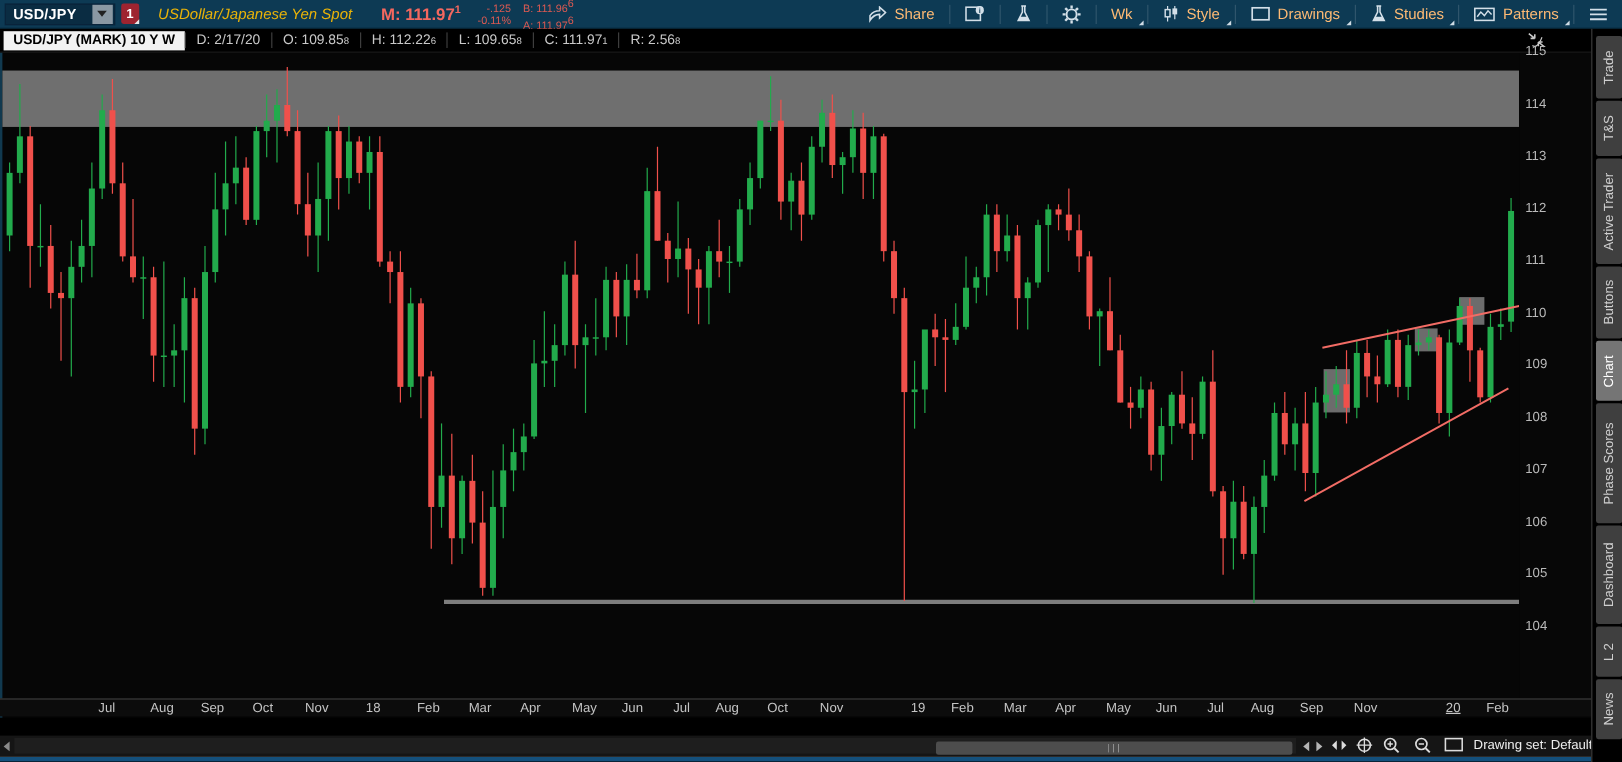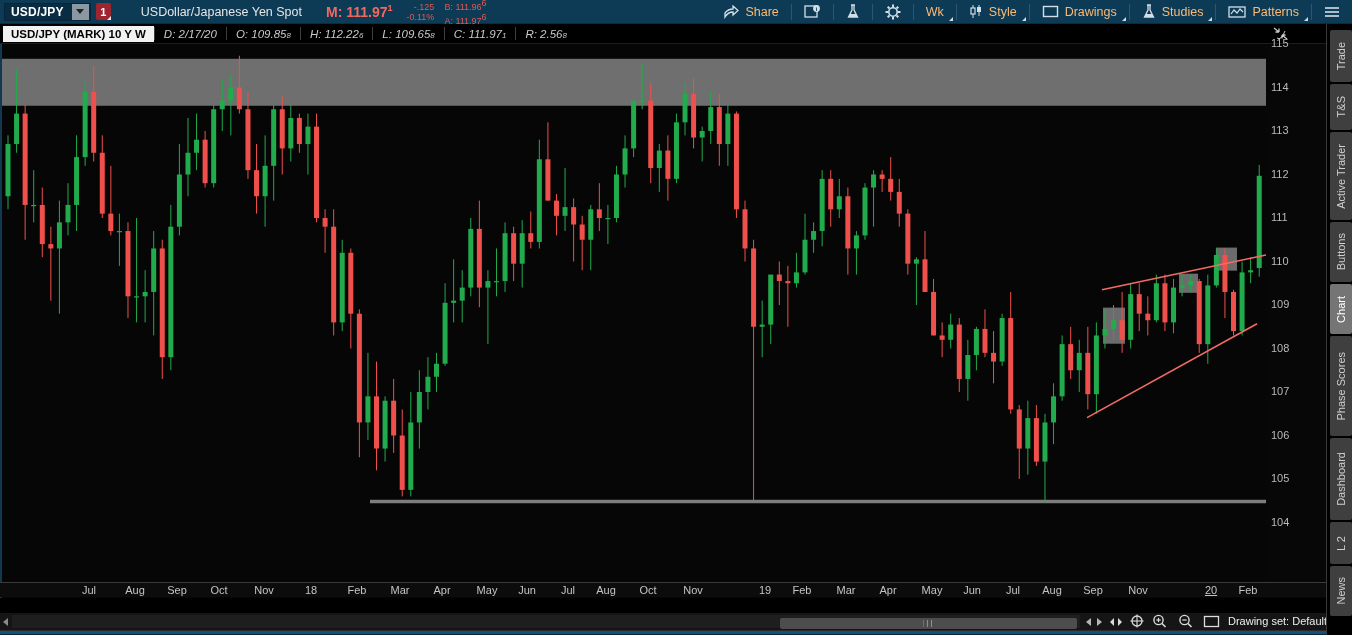--- a/index.html
+++ b/index.html
@@ -5,46 +5,46 @@
   * { margin:0; padding:0; box-sizing:border-box; }
   html,body { background:#000; }
   #app { position:relative; width:1352px; height:635px; background:#000; overflow:hidden;
          font-family:"Liberation Sans", sans-serif; }
 
   
   #topbar { position:absolute; left:0; top:0; width:1352px; height:24px; background:#0d3a54;
             display:flex; align-items:center; border-bottom:1px solid #092c40; }
   .sym-box { margin-left:4px; height:18px; display:flex; align-items:center; background:#0a2c42;
              border:1px solid #09233a; }
-  .sym-text { color:#fff; font-size:12px; font-weight:bold; padding:0 8px 0 6px; letter-spacing:.2px; }
+  .sym-text { color:#fff; font-size:12px; font-weight:bold; padding:0 13px 0 6px; letter-spacing:.2px; }
   .sym-dd { width:17px; height:16px; background:#8a98a3; display:flex; align-items:center; justify-content:center; margin-right:1px; }
   .dd-arrow { width:0; height:0; border-left:4px solid transparent; border-right:4px solid transparent; border-top:5px solid #222; }
   .badge { position:relative; margin-left:5px; width:15px; height:17px; background:#9e2430; border-radius:2px;
            color:#fff; font-size:11px; font-weight:bold; display:flex; align-items:center; justify-content:center; }
   .corner-w { position:absolute; right:0; bottom:0; width:0; height:0;
               border-left:4px solid transparent; border-bottom:4px solid #e8e8e8; }
-  .desc { color:#e5e5e5; font-size:12.5px; margin-left:30px; }
+  .desc { color:#eab308; font-size:12.5px; margin-left:16px;font-style:italic; }
   .mark { color:#f4685f; font-size:14px; font-weight:bold; margin-left:24px; white-space:nowrap; }
   .mark sup, .ba sup { font-size:9px; }
   .chg { margin-left:14px; color:#dd5a52; font-size:9px; line-height:10px; text-align:right; }
   .ba  { margin-left:10px; color:#dd5a52; font-size:9px; line-height:10px; white-space:nowrap; }
   .tb-spacer { flex:1; }
   .tb-btn { display:flex; align-items:center; gap:6px; color:#fdba74; font-size:12.5px; padding:0 12px;
             height:24px; position:relative; cursor:default; }
   .tb-sep { width:1px; height:16px; background:rgba(255,255,255,.14); }
   .caret { position:absolute; right:3px; bottom:3px; width:0; height:0;
            border-left:4px solid transparent; border-bottom:4px solid #cfdce5; }
   .tb-icon { flex:0 0 auto; }
 
   
   #chartheader { position:absolute; left:0; top:24px; width:1326px; height:20px; background:#000;
                  display:flex; align-items:center; border-bottom:1px solid #1d1d1d; }
   .chip { background:#f2f2f2; color:#000; font-size:11.5px; font-weight:bold; padding:8px 8px; margin-left:3px;
           height:16px; display:flex; align-items:center; white-space:nowrap; }
-  #header-fields { display:flex; align-items:center; height:100%;font-style:italic; }
+  #header-fields { display:flex; align-items:center; height:100%; }
   .hfield { color:#c9c9c9; font-size:11.5px; padding:0 9px; white-space:nowrap; }
   .subdigit { font-size:8px; color:#c9c9c9; }
   .hsep { width:1px; height:13px; background:#3d3d3d; }
   #collapse-btn { position:absolute; left:1272px; top:2px; width:18px; height:16px; color:#c9c9c9; }
 
   
   #plot { position:absolute; left:0; top:44px; width:1266px; height:554px; background:#060606;
           border-left:2px solid #11394f; }
   #yaxis { position:absolute; left:1266px; top:44px; width:60px; height:554px; background:#070707; }
   .ytick { position:absolute; left:5px; color:#b9b9b9; font-size:11px; }

